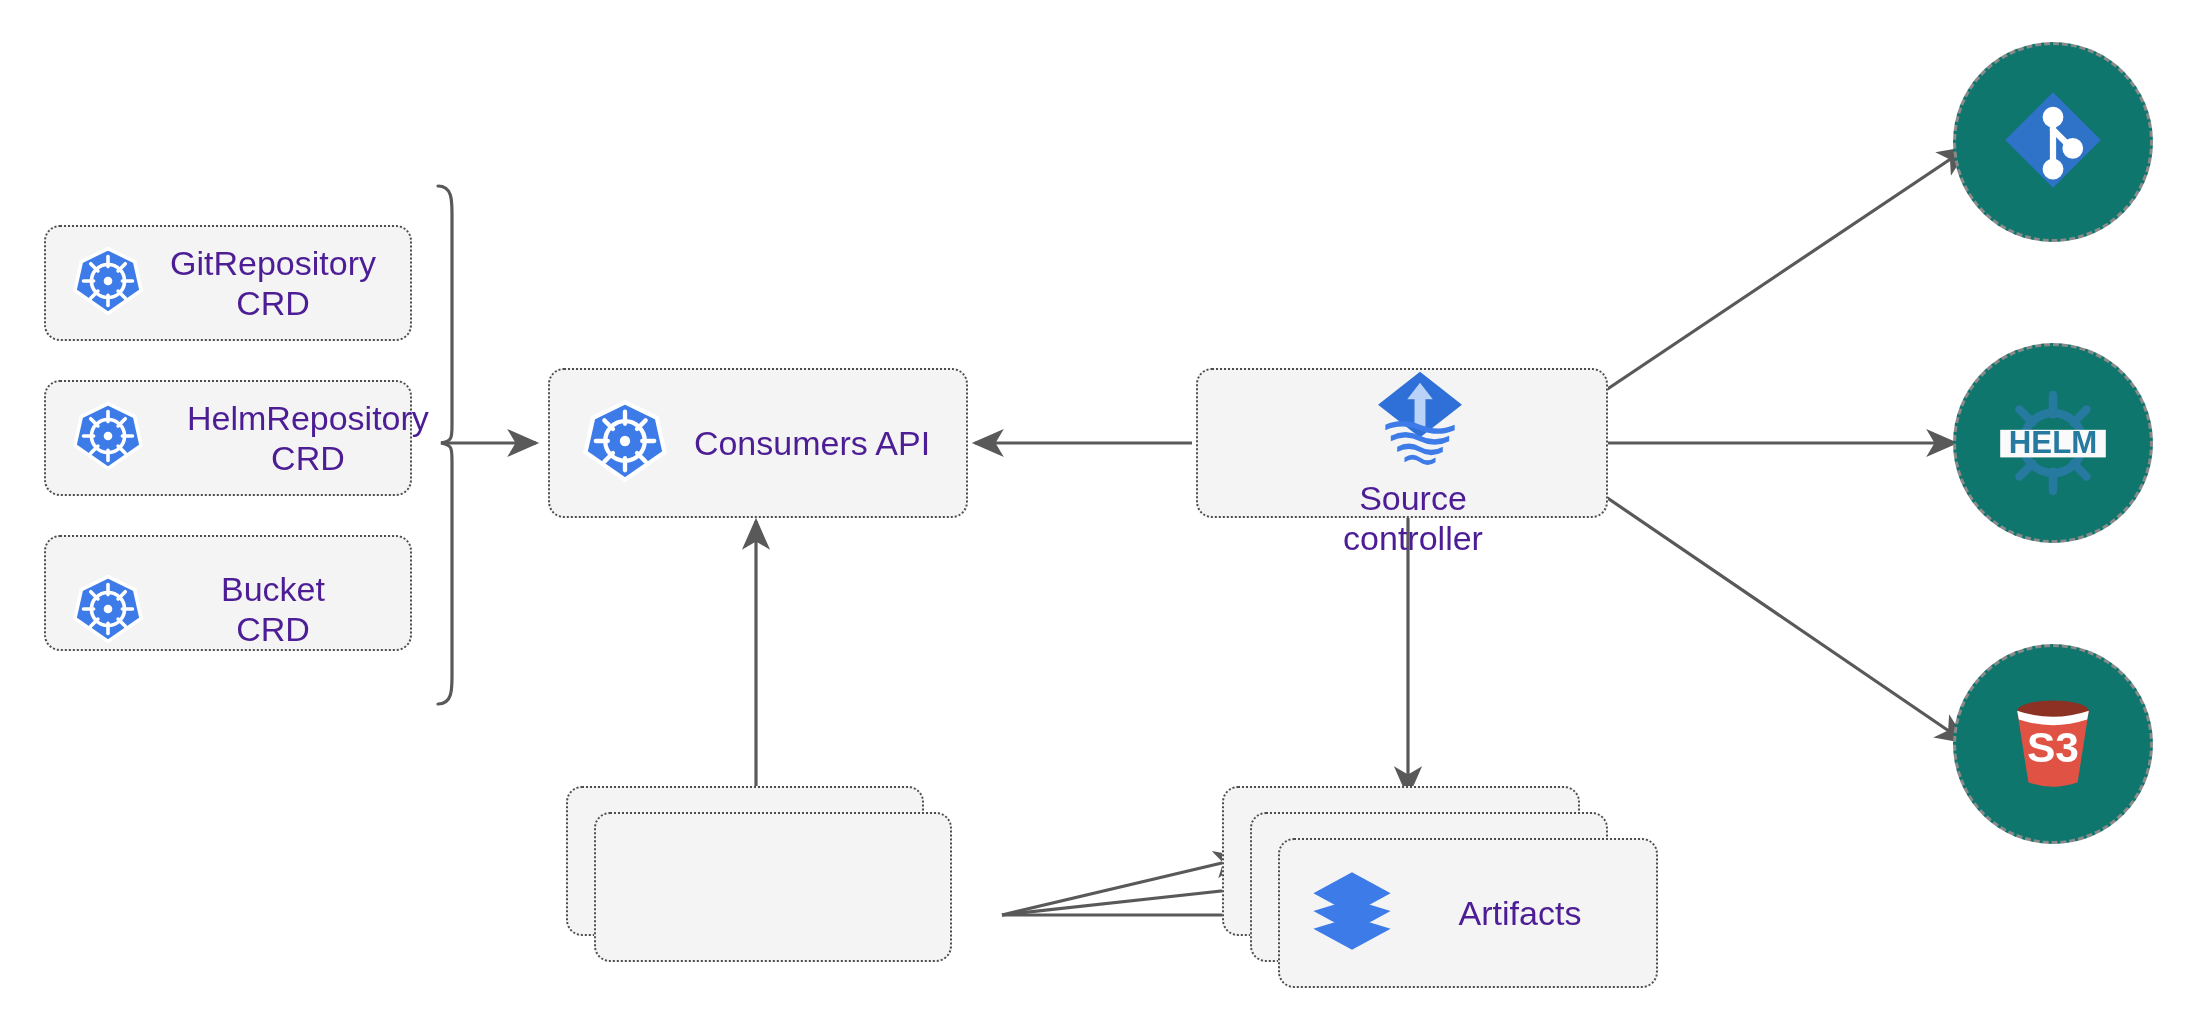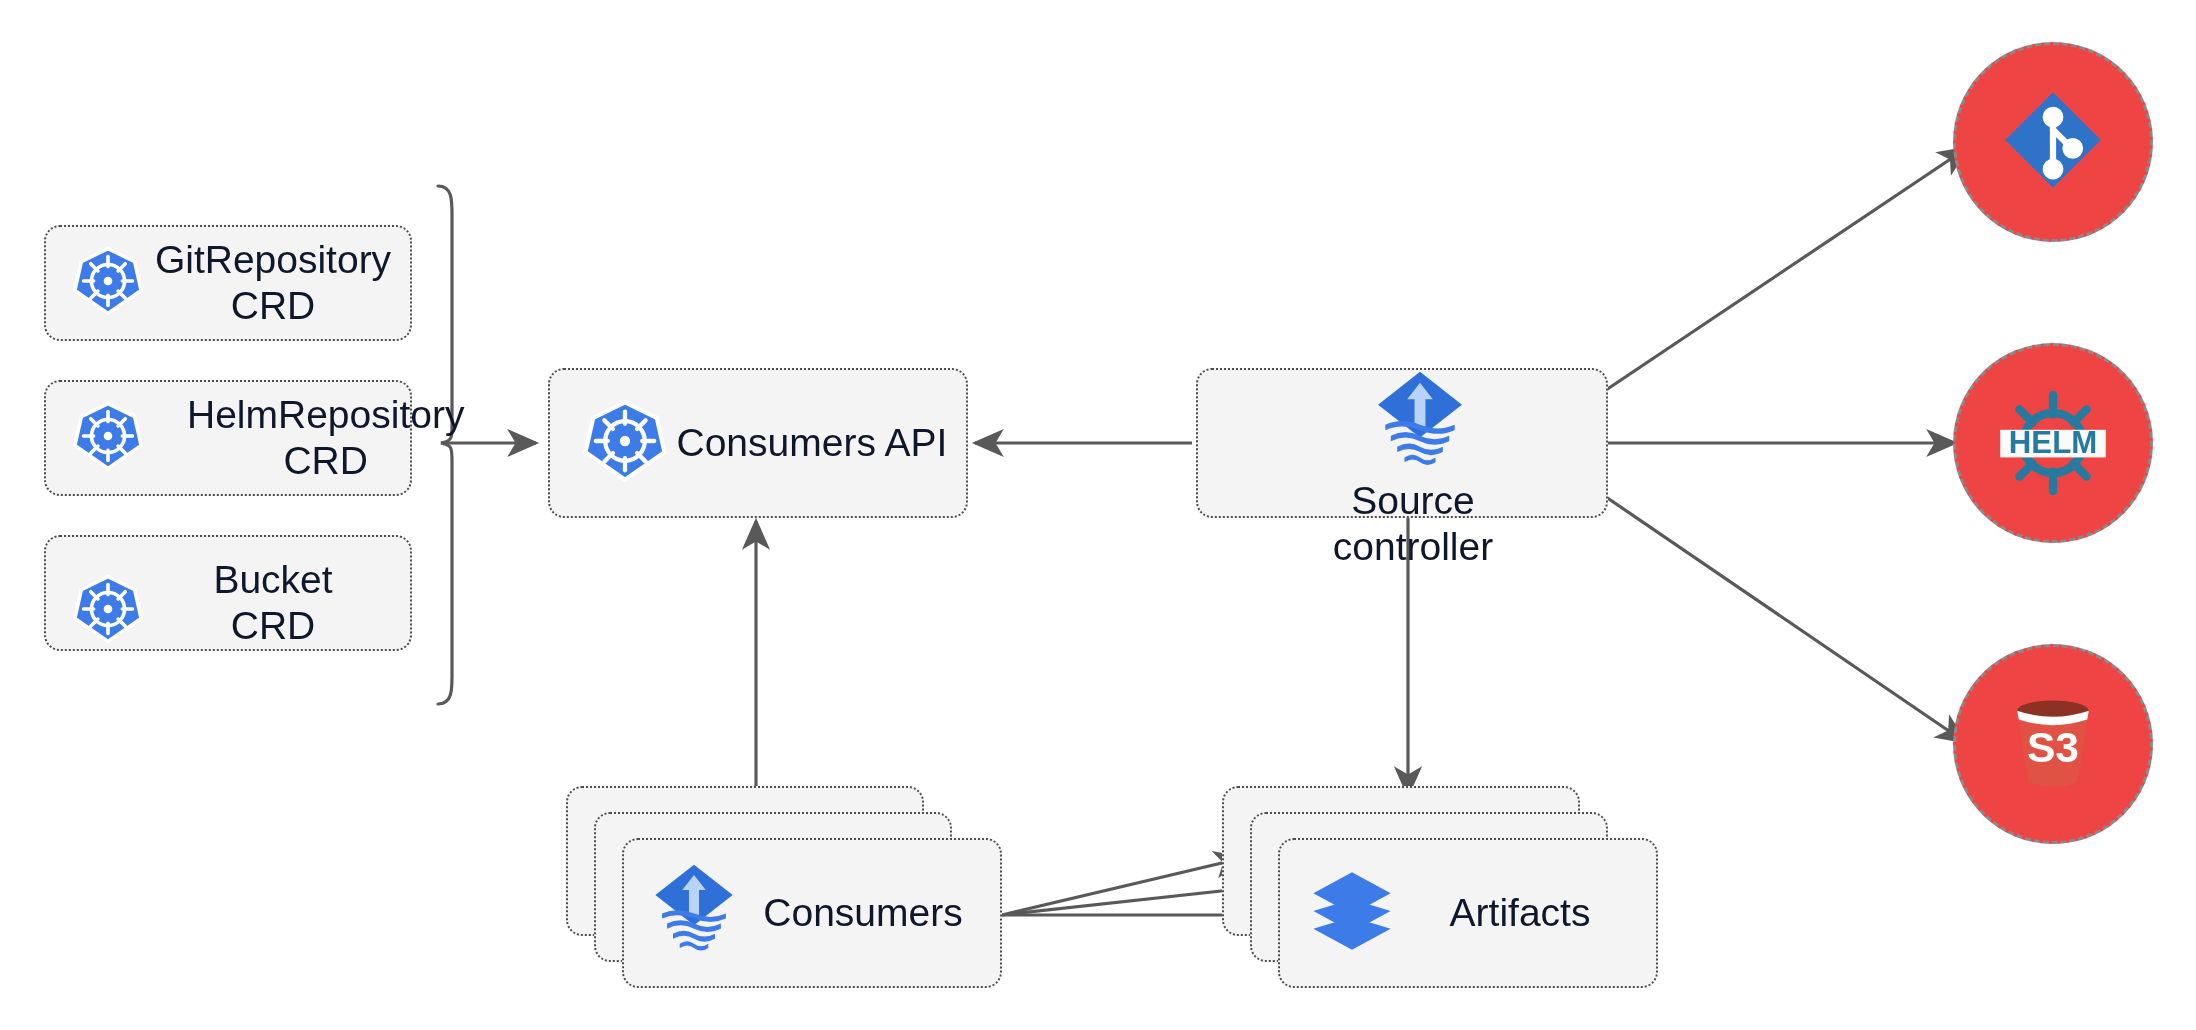--- a/index.html
+++ b/index.html
@@ -4,36 +4,36 @@
 <style>
   html,body{margin:0;padding:0;background:#ffffff;}
   body{width:2196px;height:1030px;position:relative;overflow:hidden;
        font-family:"Liberation Sans","DejaVu Sans",sans-serif;color:#000;}
   #canvas{position:absolute;left:0;top:0;width:2196px;height:1030px;}
   svg.edges{position:absolute;left:0;top:0;width:2196px;height:1030px;pointer-events:none;}
 
   .node{position:absolute;box-sizing:border-box;background:#f4f4f4;
         border:2px dotted #4d4d4d;border-radius:16px;
         display:flex;align-items:center;}
-  .node .label{font-size:39px;line-height:1.18;color:#0f172a;text-align:center;}
+  .node .label{font-size:34px;line-height:1.18;color:#4c1d95;text-align:center;}
 
   
   .crd{width:368px;height:116px;padding-left:26px;}
   .crd .label{flex:1;text-align:center;padding-right:8px;}
 
   
   .ghost{position:absolute;box-sizing:border-box;background:#f4f4f4;
          border:2px dotted #4d4d4d;border-radius:16px;}
 
   
   .ico{flex:0 0 auto;display:block;}
 
   
   .circle{position:absolute;box-sizing:border-box;border:3px dashed #8a8a8a;
-          border-radius:50%;background:#ef4444;display:flex;
+          border-radius:50%;background:#0f766e;display:flex;
           align-items:center;justify-content:center;}
 </style>
 </head>
 <body>
 
 <div id="canvas">
 
   <svg class="edges" viewBox="0 0 2196 1030" xmlns="http://www.w3.org/2000/svg">
     <defs>
       <marker id="ah" markerWidth="12" markerHeight="12" refX="9" refY="5" orient="auto" markerUnits="strokeWidth">
@@ -179,37 +179,20 @@
       </svg>
     </span>
     <span class="label" style="flex:1;padding-right:14px;">
       <span>Source</span><br>
       <span>controller</span>
     </span>
   </div>
 
   <div class="ghost" style="left:566px;top:786px;width:358px;height:150px;"></div>
   <div class="ghost" style="left:594px;top:812px;width:358px;height:150px;"></div>
-  <div class="node" style="left:622px;top:838px;width:380px;height:150px;padding-left:28px;">
-    <span class="ico">
-      <svg width="84" height="96" viewBox="0 0 100 114">
-        <polygon points="50,2 96,38 50,74 4,38" fill="#2f6fd8"></polygon>
-        <g fill="#b9d2f7">
-          <polygon points="50,14 64,32 56,32 56,62 44,62 44,32 36,32"></polygon>
-        </g>
-        <g fill="#3d7be8">
-          <path d="M12 60 Q30 52 50 60 Q70 68 88 60 L88 66 Q70 74 50 66 Q30 58 12 66 Z"></path>
-          <path d="M18 72 Q34 64 50 72 Q66 80 82 72 L82 78 Q66 86 50 78 Q34 70 18 78 Z"></path>
-          <path d="M25 84 Q38 77 50 84 Q62 91 75 84 L75 90 Q62 97 50 90 Q38 83 25 90 Z"></path>
-          <path d="M33 96 Q42 90 50 96 Q58 102 67 96 L67 101 Q58 107 50 101 Q42 95 33 101 Z"></path>
-        </g>
-      </svg>
-    </span>
-    <span class="label" style="flex:1;padding-right:10px;">Consumers</span>
-  </div>
 
   <div class="ghost" style="left:1222px;top:786px;width:358px;height:150px;"></div>
   <div class="ghost" style="left:1250px;top:812px;width:358px;height:150px;"></div>
   <div class="node" style="left:1278px;top:838px;width:380px;height:150px;padding-left:30px;">
     <span class="ico">
       <svg width="84" height="84" viewBox="0 0 100 100">
         <polygon points="50,4 96,29 50,54 4,29" fill="#3d7be8"></polygon>
         <polygon points="50,36 96,50 50,75 4,50" fill="#3d7be8"></polygon>
         <polygon points="50,57 96,71 50,96 4,71" fill="#3d7be8"></polygon>
       </svg>

